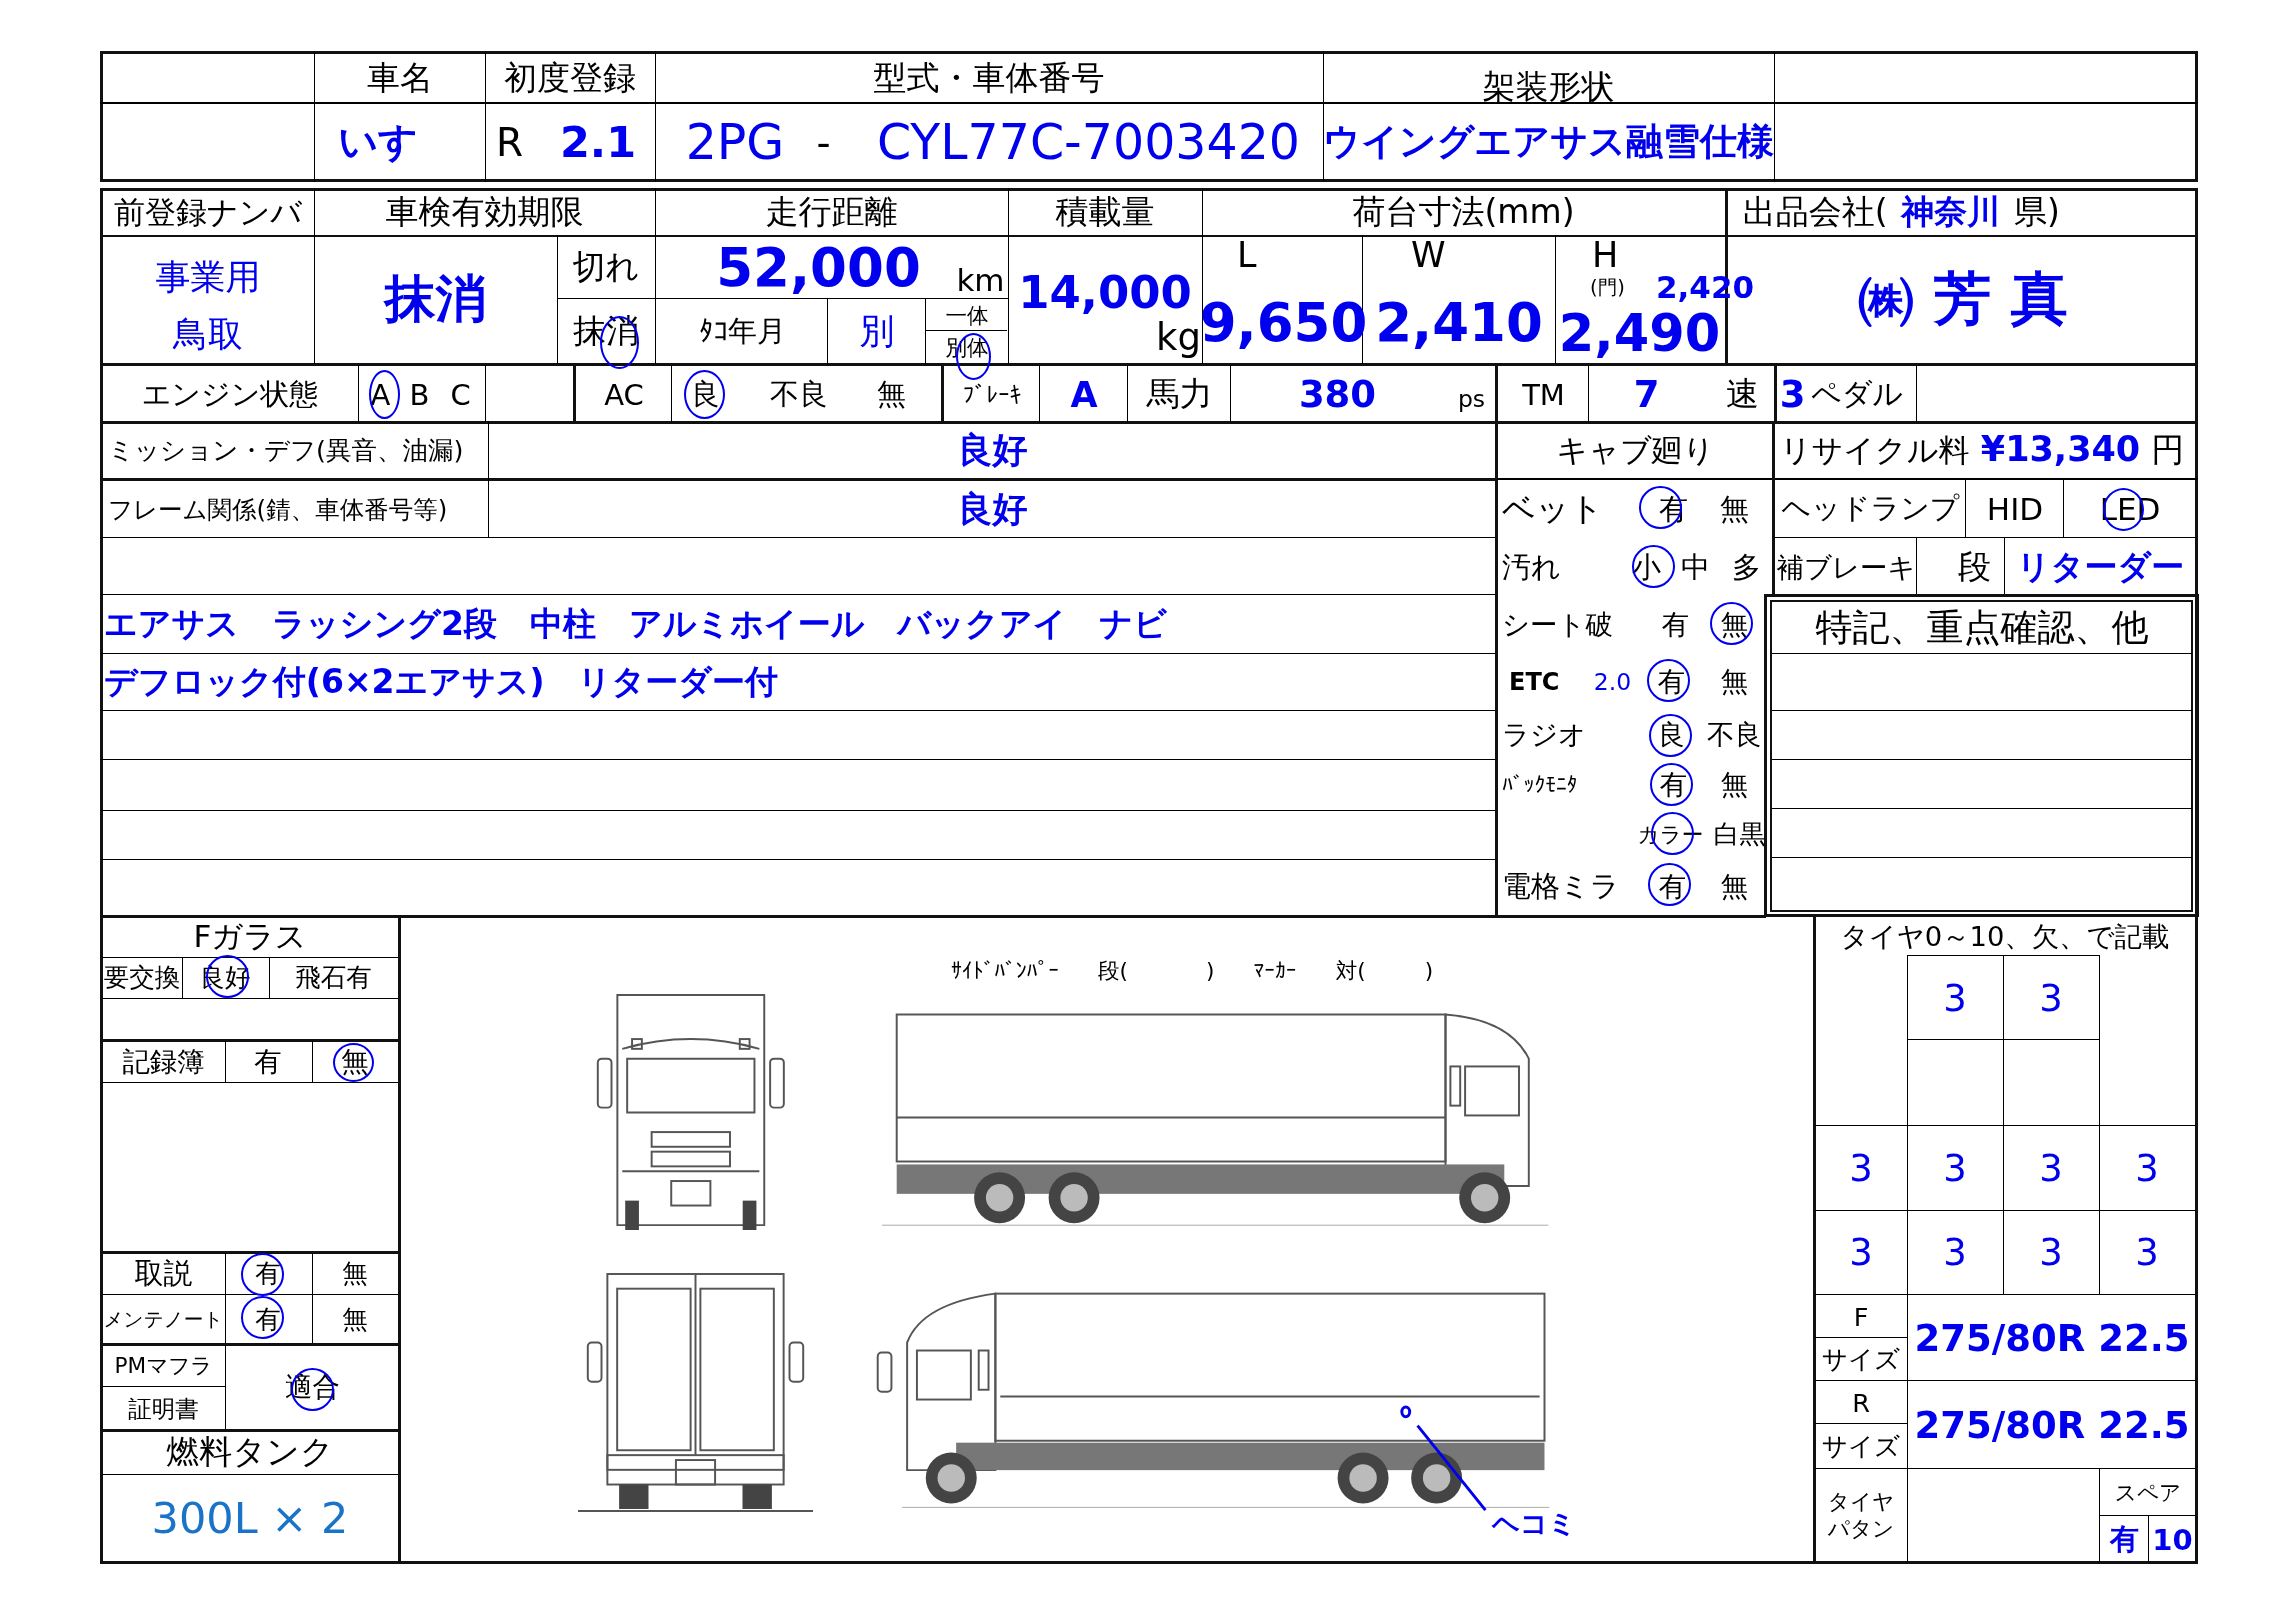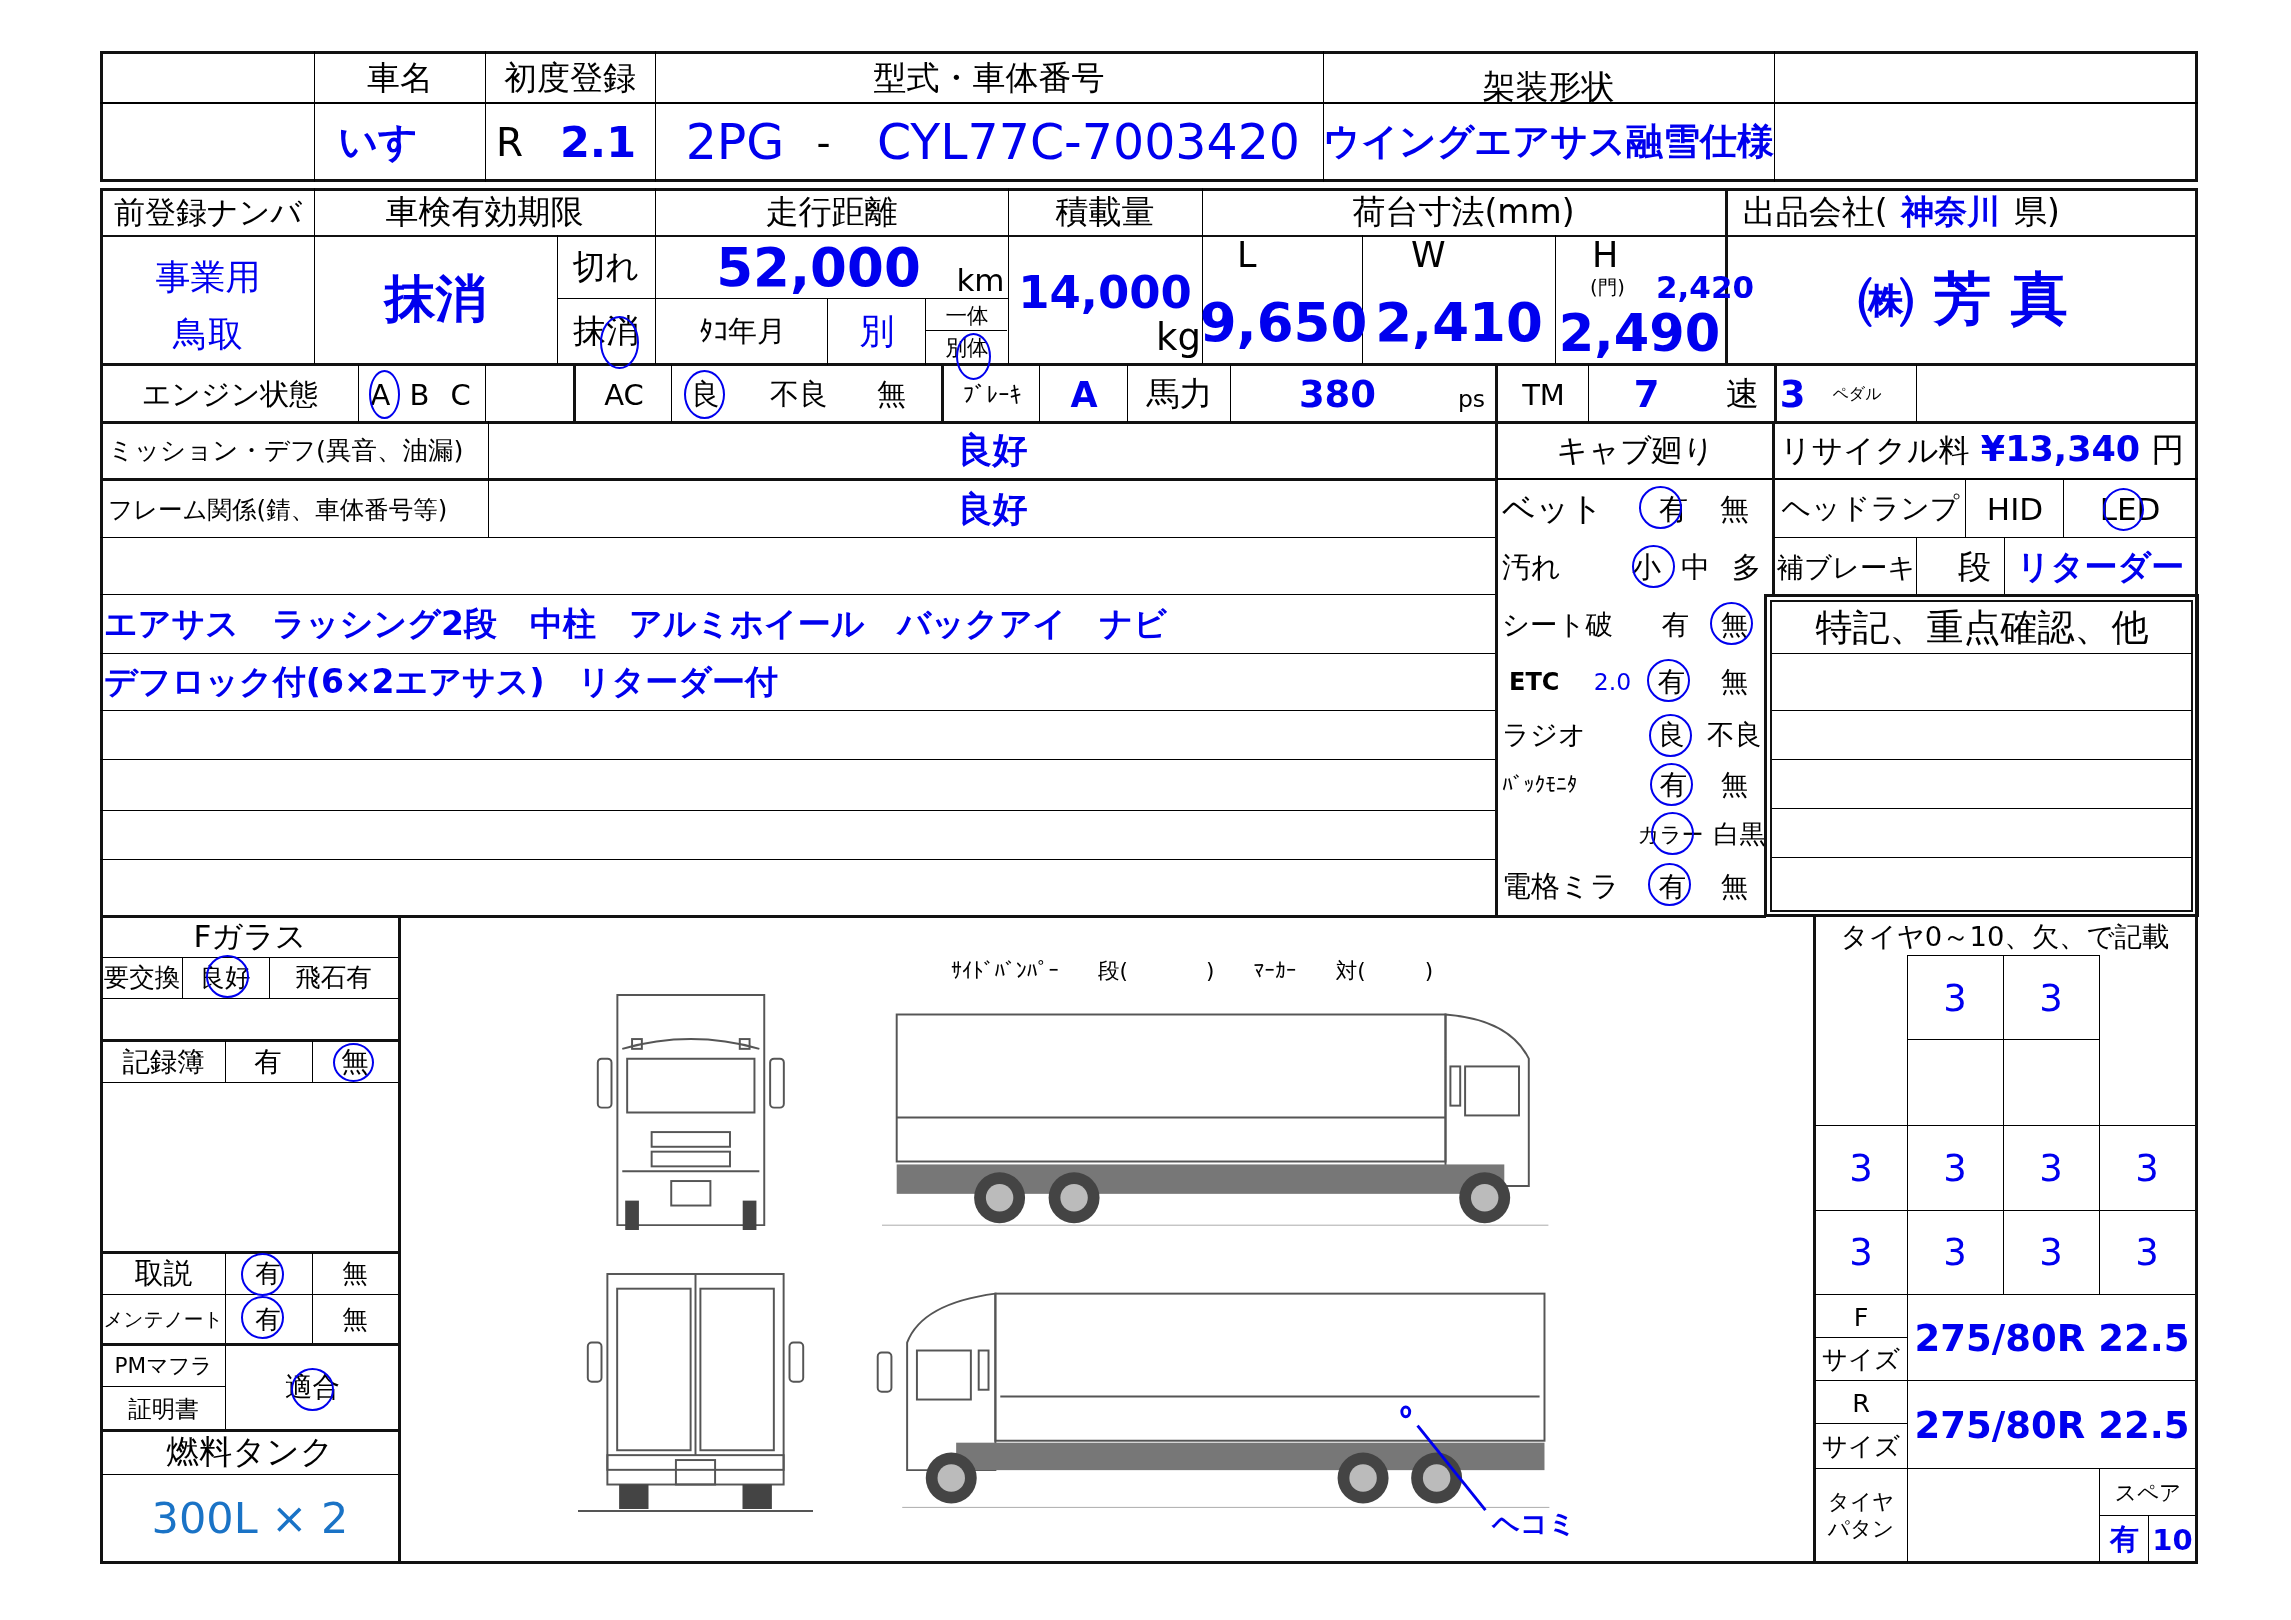--- a/index.html
+++ b/index.html
@@ -125,21 +125,21 @@
 <div class="circ" style="left:684px;top:370px;width:41px;height:49px;"></div>
 <div class="cell" style="left:945px;top:367px;width:94px;height:55px;font-size:23.5px;">ﾌﾞﾚｰｷ</div>
 <div class="cell blue" style="left:1041px;top:367px;width:86px;height:55px;font-size:35px;">A</div>
 <div class="cell" style="left:1129px;top:367px;width:101px;height:55px;font-size:33px;">馬力</div>
 <div class="cell blue" style="left:1264px;top:367px;width:147px;height:55px;font-size:37px;">380</div>
 <div class="cell" style="left:1451px;top:376px;width:41px;height:45px;font-size:23.5px;">ps</div>
 <div class="cell" style="left:1499px;top:367px;width:89px;height:55px;font-size:29px;">TM</div>
 <div class="cell blue" style="left:1627px;top:367px;width:39px;height:55px;font-size:37px;">7</div>
 <div class="cell" style="left:1715px;top:367px;width:55px;height:55px;font-size:33px;">速</div>
 <div class="cell blue" style="left:1778px;top:367px;width:29px;height:55px;font-size:37px;">3</div>
-<div class="cell" style="left:1813px;top:367px;width:88px;height:55px;font-size:16px;">ペダル</div>
+<div class="cell" style="left:1813px;top:367px;width:88px;height:55px;font-size:30px;">ペダル</div>
 
 <div class="hlT" style="left:100px;top:478px;width:1397px;"></div>
 <div class="hl" style="left:100px;top:537px;width:1397px;"></div>
 <div class="hl" style="left:100px;top:594px;width:1397px;"></div>
 <div class="hl" style="left:100px;top:653px;width:1397px;"></div>
 <div class="hl" style="left:100px;top:710px;width:1397px;"></div>
 <div class="hl" style="left:100px;top:759px;width:1397px;"></div>
 <div class="hl" style="left:100px;top:810px;width:1397px;"></div>
 <div class="hl" style="left:100px;top:859px;width:1397px;"></div>
 <div class="vl" style="left:488px;top:421px;height:116px;"></div>

